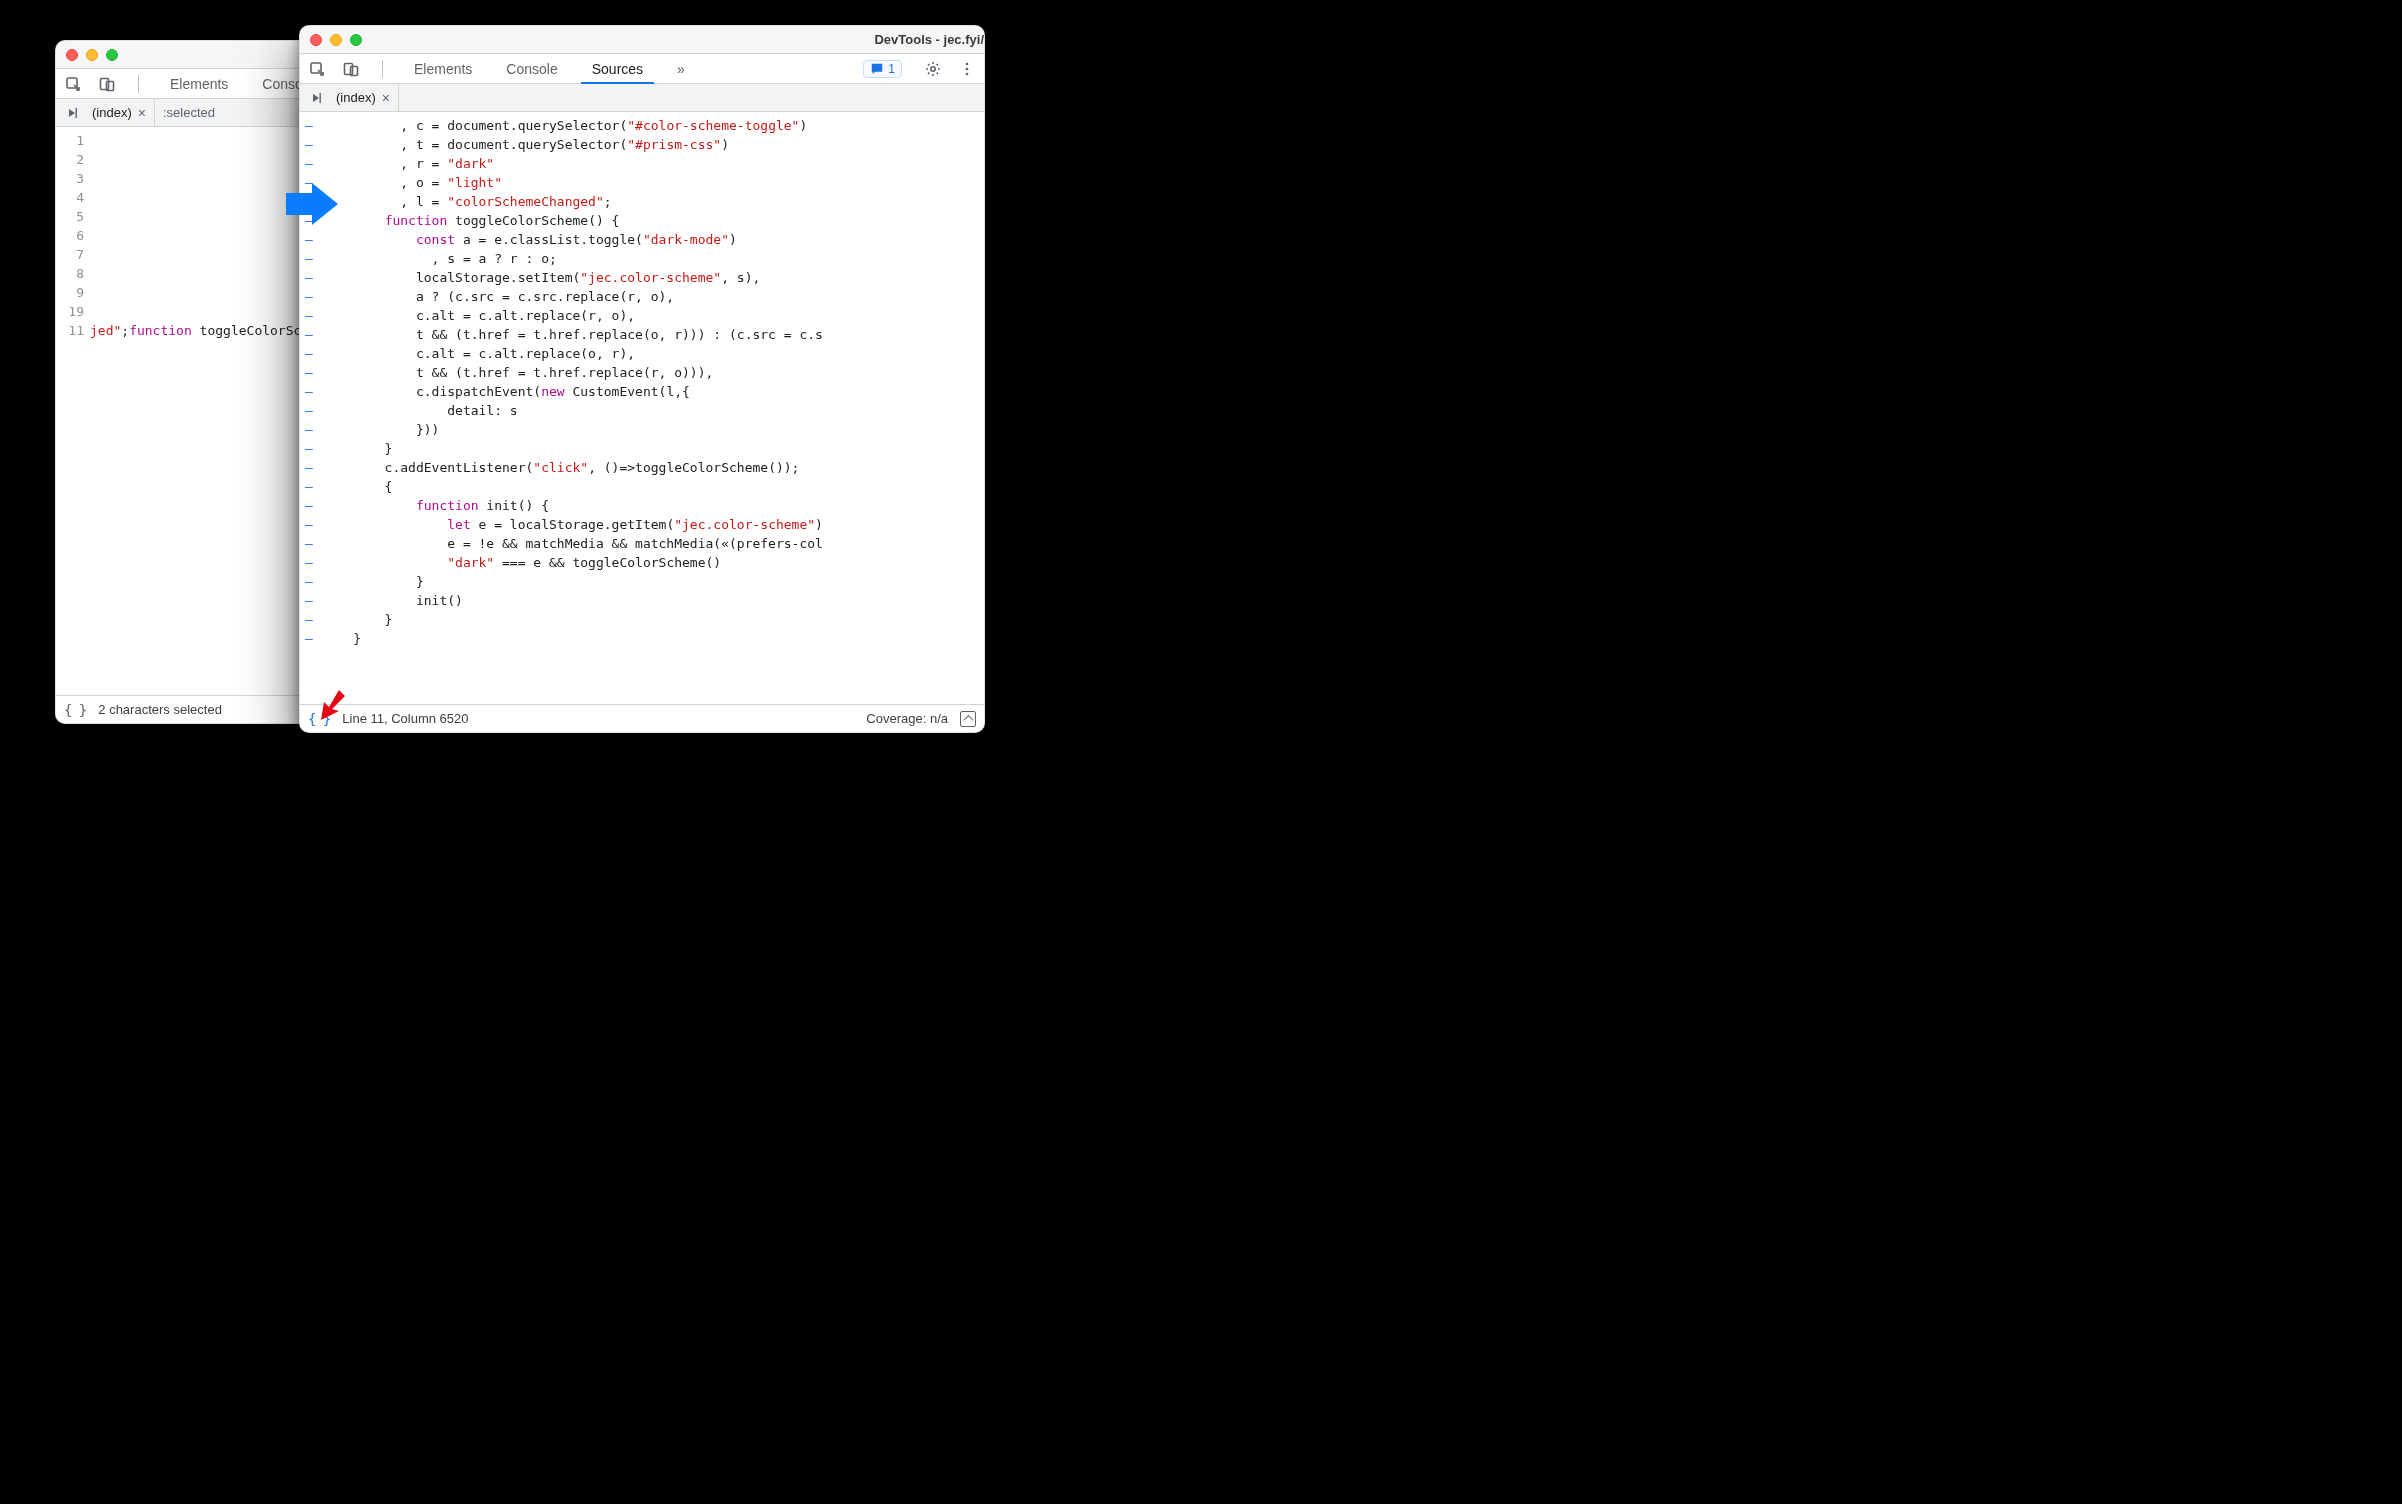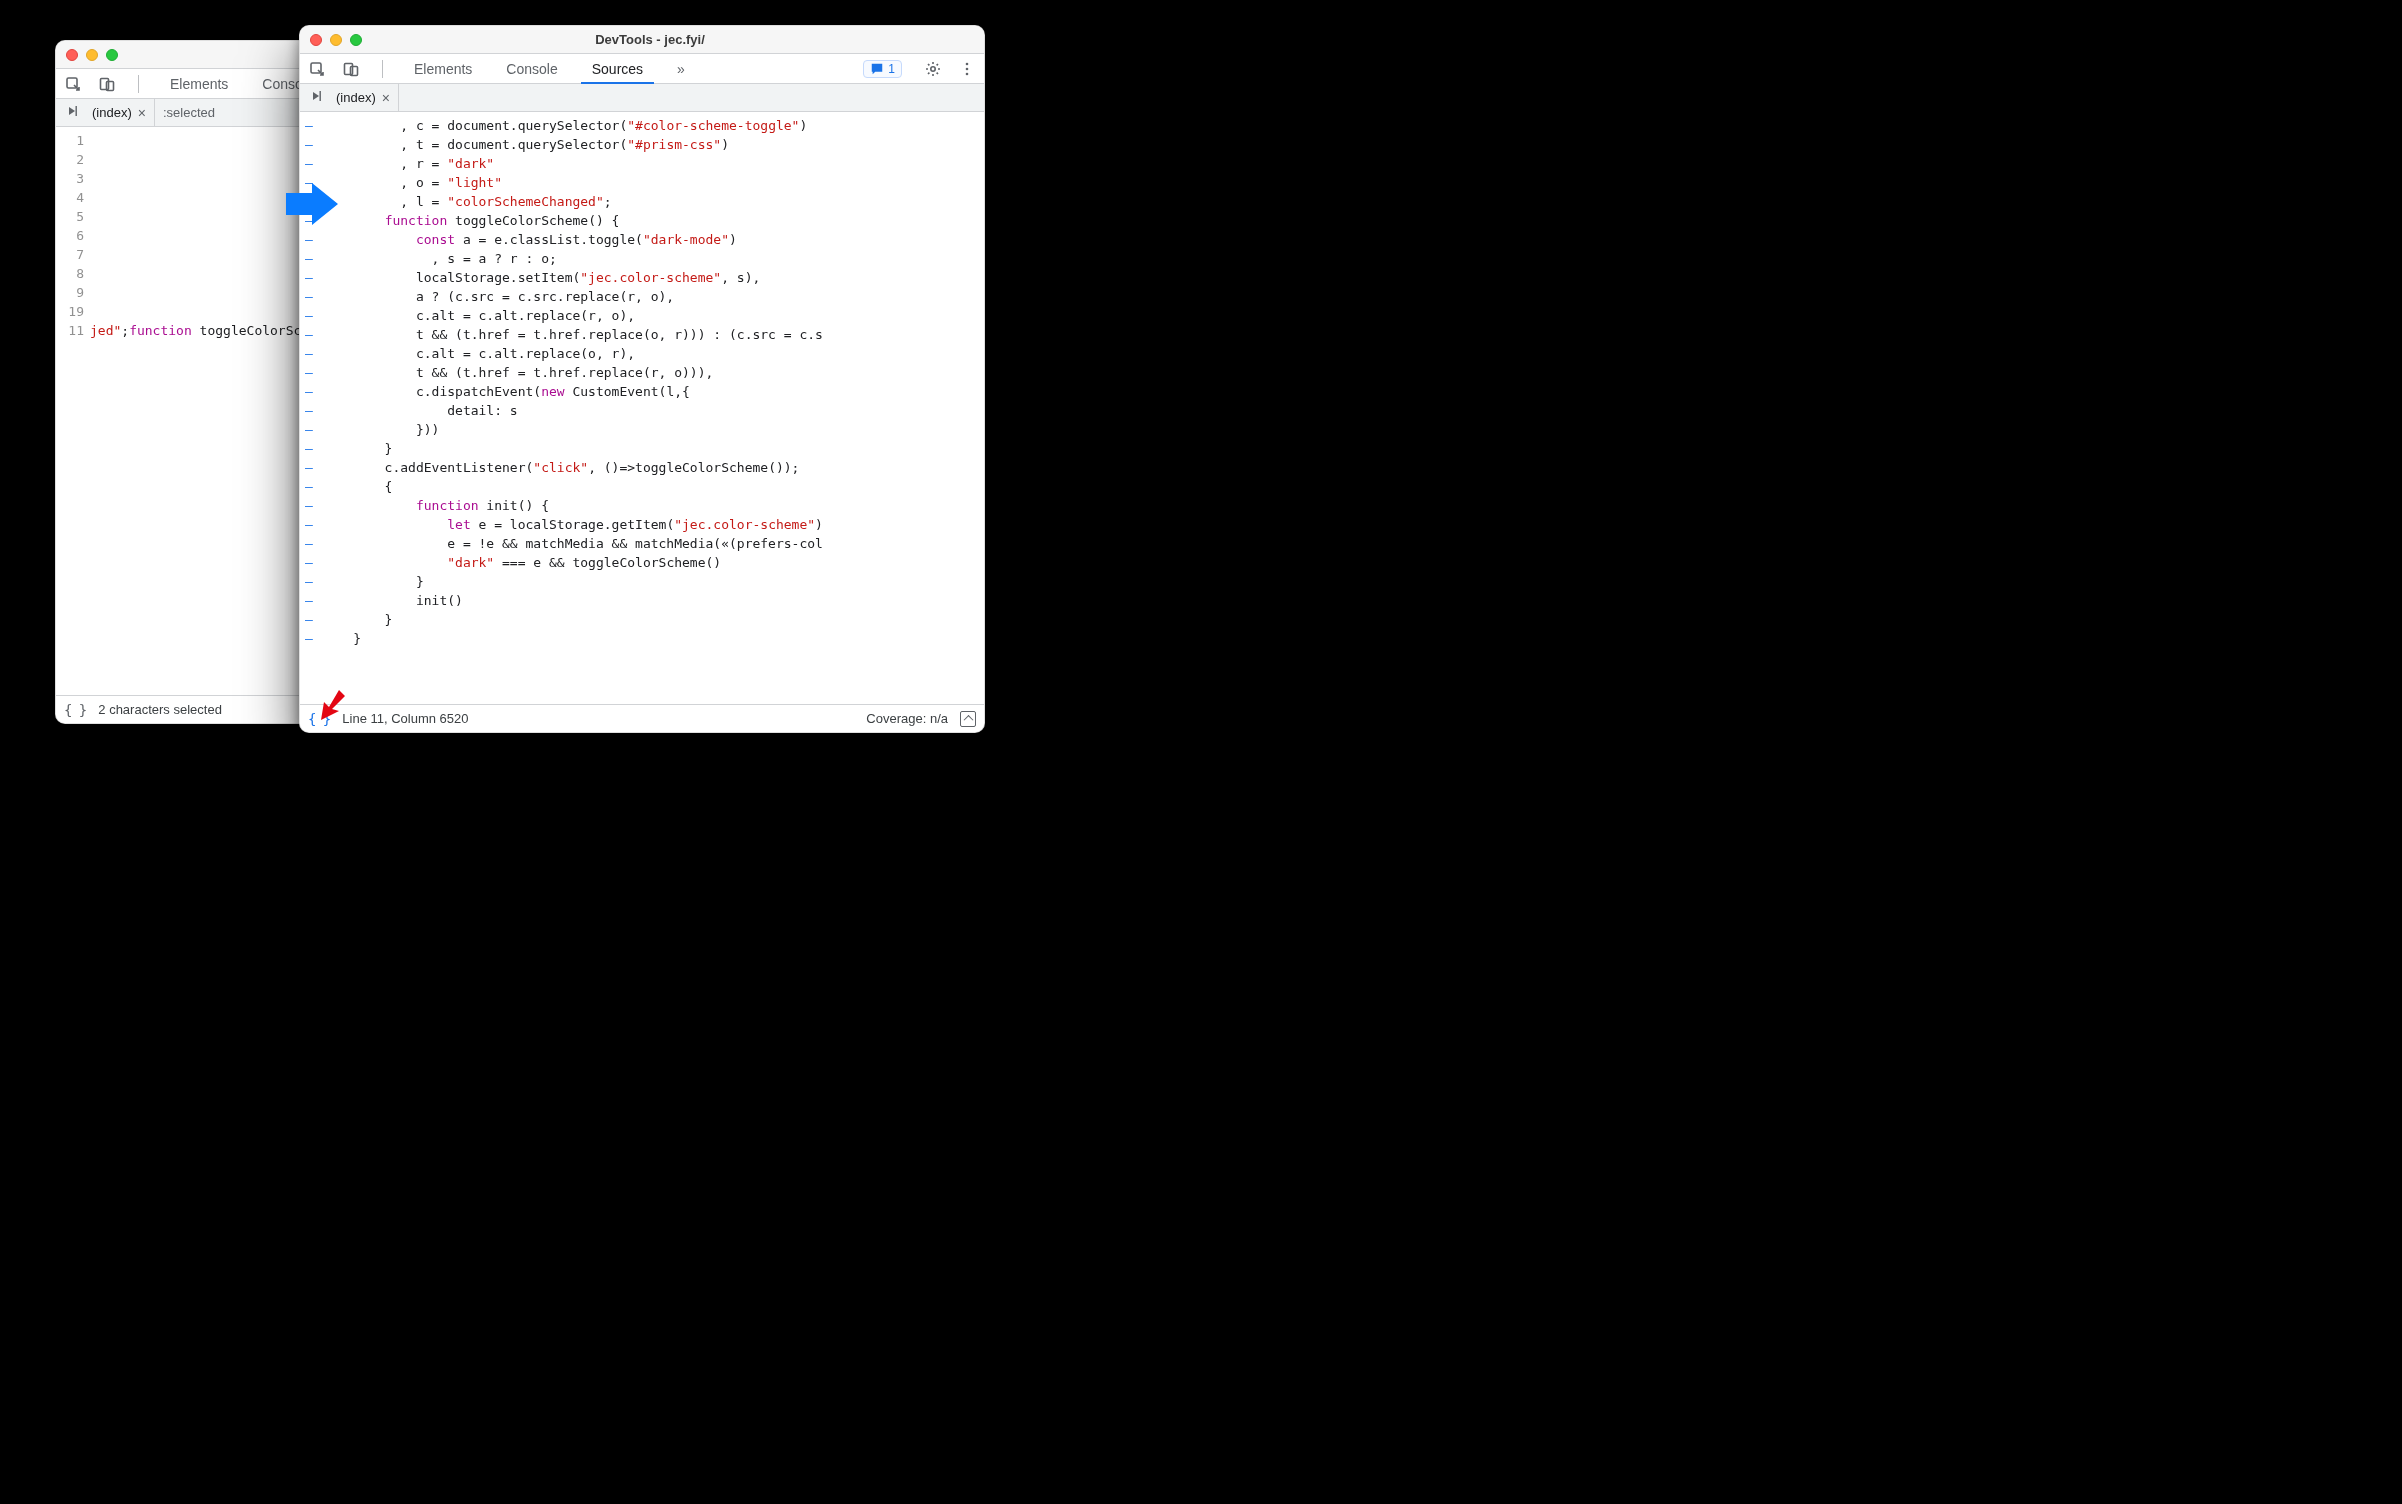--- a/index.html
+++ b/index.html
@@ -44,21 +44,21 @@
     background:#f6f6f6;
     border-bottom:1px solid var(--border);
     flex-shrink:0;
     position:relative;
   }
   .dots{display:flex;gap:8px;}
   .dot{width:12px;height:12px;border-radius:50%;}
   .dot.red{background:#ff5f57;border:0.5px solid #e1453e;}
   .dot.yellow{background:#febc2e;border:0.5px solid #e0a528;}
   .dot.green{background:#28c840;border:0.5px solid #1fad34;}
-  .title{position:absolute;left:16px;right:0;text-align:center;font-size:13px;font-weight:600;color:#3b3b3b;pointer-events:none;}
+  .title{position:absolute;left:16px;right:0;text-align:right;font-size:13px;font-weight:600;color:#3b3b3b;pointer-events:none;}
 
   
   .dt-toolbar{
     height:30px;
     display:flex;align-items:center;
     background:#fff;
     border-bottom:1px solid var(--border);
     padding:0 6px;
     gap:12px;
     flex-shrink:0;
@@ -73,21 +73,21 @@
   .panel-tab.active-dark{color:#202124;font-weight:500;border-bottom-color:#1a73e8;}
   .spacer{flex:1;}
   .issues-badge{
     display:flex;align-items:center;gap:4px;color:var(--issues-blue);
     border:1px solid #c6dafc;border-radius:4px;padding:1px 6px;font-size:12px;background:#e8f0fe55;
   }
   .issues-badge svg{width:14px;height:14px;fill:var(--issues-blue);}
 
   
   .editor-tabs{
-    height:28px;display:flex;background:var(--tab-bg);
+    height:28px;display:flex;align-items:center;background:var(--tab-bg);
     border-bottom:1px solid var(--border);flex-shrink:0;padding-left:4px;gap:0;
   }
   .editor-tabs .nav-arrows{width:24px;height:24px;display:flex;align-items:center;justify-content:center;color:#5f6368;}
   .editor-tabs .nav-arrows svg{width:16px;height:16px;stroke:currentColor;fill:none;stroke-width:2;}
   .ed-tab{
     display:flex;align-items:center;gap:6px;height:27px;padding:0 8px;
     border-right:1px solid var(--border);color:#202124;font-size:13px;
   }
   .ed-tab .close{color:#5f6368;font-size:14px;}
   .ed-tab.plain{border-right:none;color:#5f6368;}

